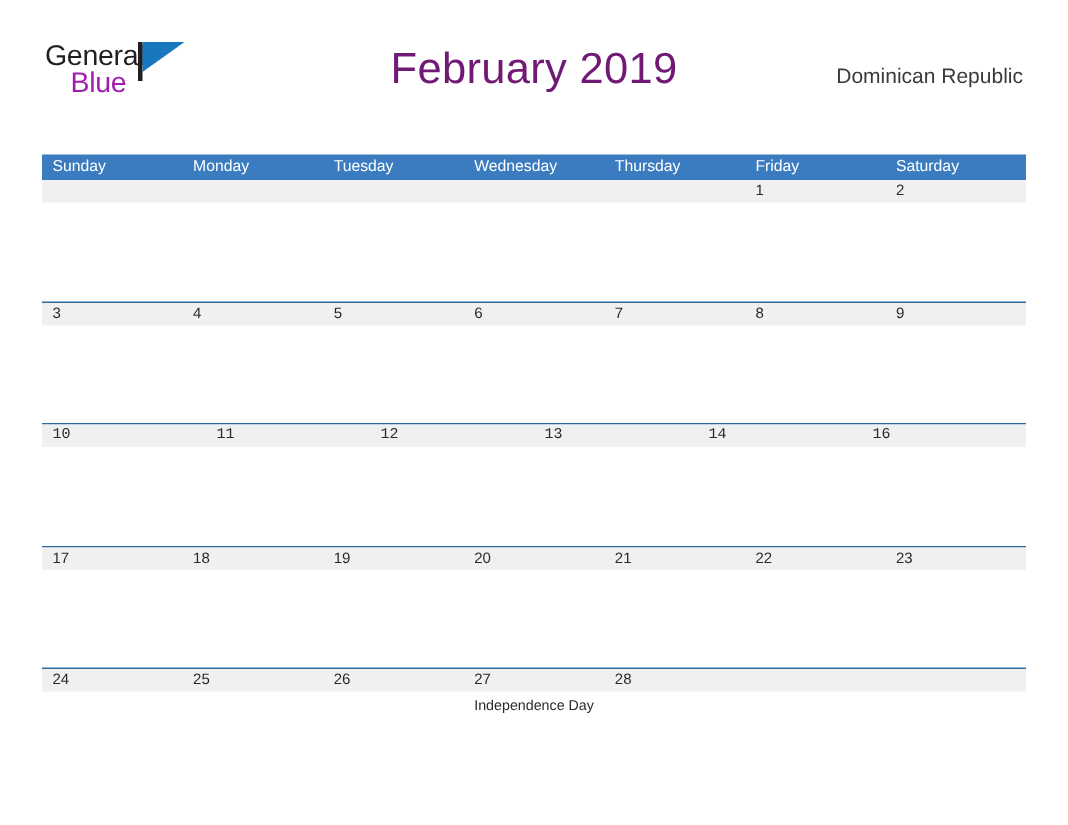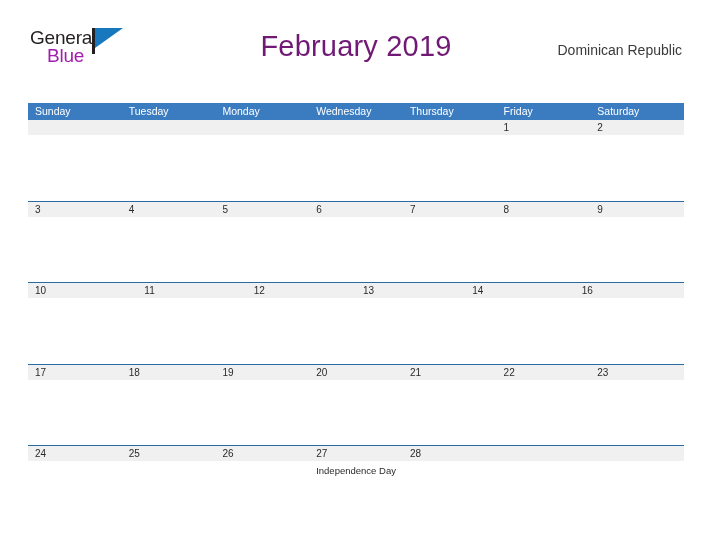--- a/index.html
+++ b/index.html
@@ -181,22 +181,22 @@
 
     <h1 class="title">February 2019</h1>
 
     <div class="country">Dominican Republic</div>
 
   </div>
 
   <div class="calendar">
     <div class="weekday-header">
         <div class="wd">Sunday</div>
+        <div class="wd">Monday</div>
         <div class="wd">Tuesday</div>
-        <div class="wd">Monday</div>
         <div class="wd">Wednesday</div>
         <div class="wd">Thursday</div>
         <div class="wd">Friday</div>
         <div class="wd">Saturday</div>
       </div>
     <div class="weeks">
         <div class="week">
           <div class="band">
             <div class="cell"></div>
             <div class="cell"></div>
@@ -267,21 +267,21 @@
         <div class="week">
           <div class="band">
             <div class="cell"></div>
             <div class="cell"></div>
             <div class="cell"></div>
             <div class="cell"></div>
             <div class="cell"></div>
             <div class="cell"></div>
             <div class="cell"></div>
           </div>
-          <div class="cells" style="position: absolute; inset: 0px;">
+          <div class="cells" style="position: absolute; inset: 0px; font-family: Liberation Mono, monospace;">
             <div class="cell">
               <span class="daynum">10</span>
             </div>
             <div class="cell">
               <span class="daynum">11</span>
             </div>
             <div class="cell">
               <span class="daynum">12</span>
             </div>
             <div class="cell">

